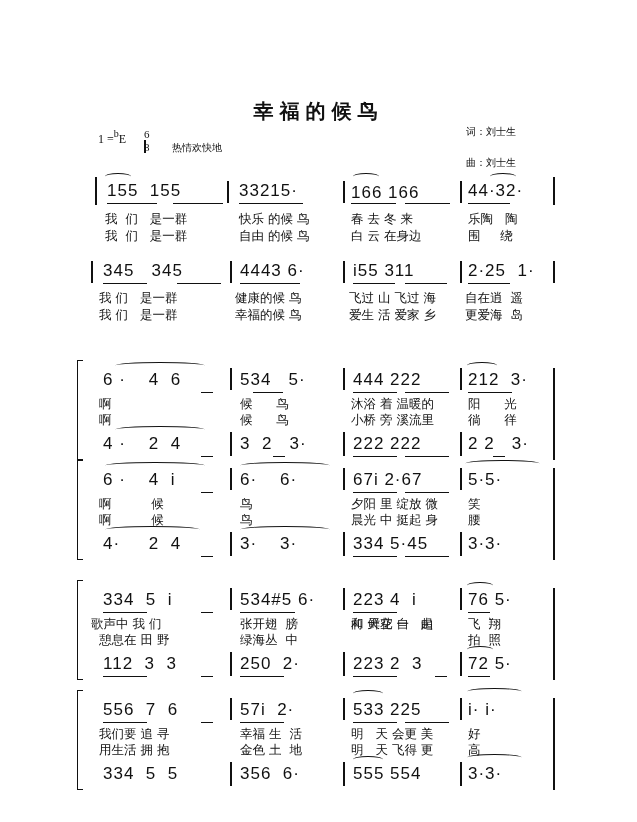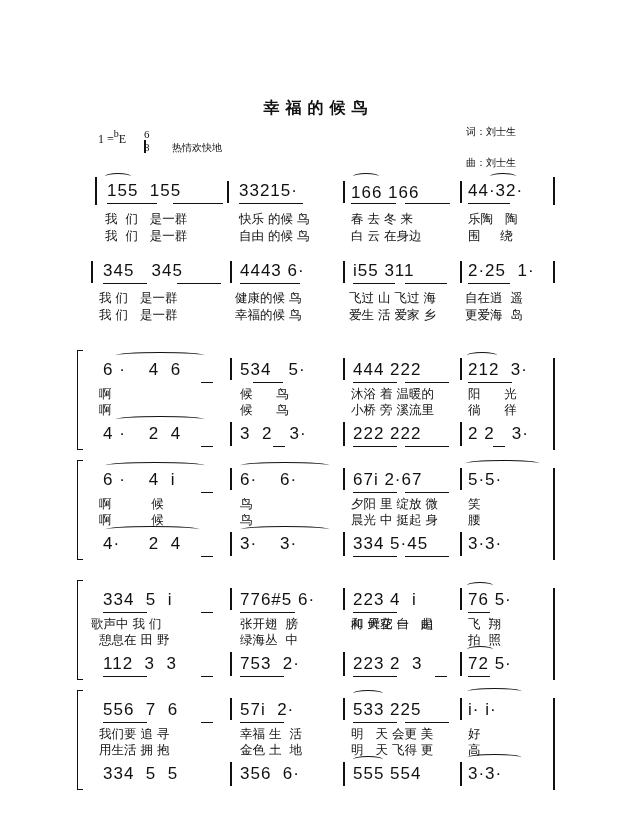--- a/index.html
+++ b/index.html
@@ -1,17 +1,17 @@
 <!DOCTYPE html>
 <html><head>
 <meta charset="utf-8">
 <style>
   html,body{margin:0;padding:0;background:#fff;}
   body{width:637px;height:822px;position:relative;overflow:hidden;font-family:"DejaVu Sans","Liberation Sans",sans-serif;color:#111;}
-  .title{position:absolute;left:0;width:637px;top:98px;text-align:center;font-size:16px;font-weight:bold;letter-spacing:6px;}
+  .title{position:absolute;left:0;width:637px;top:98px;text-align:center;font-size:20px;font-weight:bold;letter-spacing:6px;}
   .key{position:absolute;left:98px;top:132px;font-family:"Liberation Serif",serif;font-size:12px;}
   .key .flat{position:relative;top:-6px;font-size:10px;}
   .ts{position:absolute;left:144px;top:128px;font-family:"Liberation Serif",serif;font-size:11px;text-align:center;line-height:12px;}
   .ts .bar{border-top:1px solid #111;}
   .tempo{position:absolute;left:172px;top:141px;font-size:10px;}
   .credit{position:absolute;left:466px;font-size:10px;}
   .sys{position:absolute;left:85px;width:470px;}
   .bracket{position:absolute;left:-8px;width:5px;border:1px solid #111;border-right:none;}
   .bar{position:absolute;width:1.5px;background:#111;}
   .notes{position:absolute;left:0;font-family:"Liberation Sans",sans-serif;font-size:17px;white-space:pre;letter-spacing:1px;}
@@ -81,21 +81,21 @@
   <div class="lyr" style="left:14px;top:35px">我 们   是一群</div>
   <div class="lyr" style="left:150px;top:35px">健康的候 鸟</div>
   <div class="lyr" style="left:264px;top:35px">飞过 山 飞过 海</div>
   <div class="lyr" style="left:380px;top:35px">自在逍  遥</div>
   <div class="lyr" style="left:14px;top:52px">我 们   是一群</div>
   <div class="lyr" style="left:150px;top:52px">幸福的候 鸟</div>
   <div class="lyr" style="left:264px;top:52px">爱生 活 爱家 乡</div>
   <div class="lyr" style="left:380px;top:52px">更爱海  岛</div>
 </div>
 
-<div class="sys" style="top:350px;height:100px;">
+<div class="sys" style="top:360px;height:100px;">
   <div class="bracket" style="top:0;height:98px"></div>
   <div class="bar" style="left:145px;top:8px;height:22px"></div>
   <div class="bar" style="left:258px;top:8px;height:22px"></div>
   <div class="bar" style="left:375px;top:8px;height:22px"></div>
   <div class="bar" style="left:468px;top:8px;height:92px"></div>
   <div class="bar" style="left:145px;top:72px;height:24px"></div>
   <div class="bar" style="left:258px;top:72px;height:24px"></div>
   <div class="bar" style="left:375px;top:72px;height:24px"></div>
   <div class="slur" style="left:30px;width:90px;top:2px"></div>
   <div class="slur" style="left:30px;width:90px;top:66px"></div>
@@ -171,38 +171,38 @@
   <div class="bar" style="left:145px;top:8px;height:22px"></div>
   <div class="bar" style="left:258px;top:8px;height:22px"></div>
   <div class="bar" style="left:375px;top:8px;height:22px"></div>
   <div class="bar" style="left:468px;top:8px;height:92px"></div>
   <div class="bar" style="left:145px;top:72px;height:24px"></div>
   <div class="bar" style="left:258px;top:72px;height:24px"></div>
   <div class="bar" style="left:375px;top:72px;height:24px"></div>
   <div class="slur" style="left:382px;width:26px;top:2px"></div>
   <div class="slur" style="left:382px;width:26px;top:66px"></div>
   <div class="notes" style="left:18px;top:10px">334  5  i</div>
-  <div class="notes" style="left:155px;top:10px">776#5 6·</div>
+  <div class="notes" style="left:155px;top:10px">534#5 6·</div>
   <div class="notes" style="left:268px;top:10px">223 4  i</div>
   <div class="notes" style="left:383px;top:10px">76 5·</div>
   <div class="ul" style="left:18px;width:44px;top:32px"></div>
   <div class="ul" style="left:116px;width:12px;top:32px"></div>
   <div class="ul" style="left:155px;width:55px;top:32px"></div>
   <div class="ul" style="left:268px;width:44px;top:32px"></div>
   <div class="ul" style="left:383px;width:22px;top:32px"></div>
   <div class="lyr" style="left:6px;top:36px">歌声中 我 们</div>
   <div class="lyr" style="left:155px;top:36px">张开翅  膀</div>
   <div class="lyr" style="left:266px;top:36px">向 天空 自   由</div>
   <div class="lyr" style="left:383px;top:36px">飞  翔</div>
   <div class="lyr" style="left:14px;top:52px">憩息在 田 野</div>
   <div class="lyr" style="left:155px;top:52px">绿海丛  中</div>
   <div class="lyr" style="left:266px;top:36px">和 鲜花 一   起</div>
   <div class="lyr" style="left:383px;top:52px">拍  照</div>
   <div class="notes" style="left:18px;top:74px">112  3  3</div>
-  <div class="notes" style="left:155px;top:74px">753  2·</div>
+  <div class="notes" style="left:155px;top:74px">250  2·</div>
   <div class="notes" style="left:268px;top:74px">223 2  3</div>
   <div class="notes" style="left:383px;top:74px">72 5·</div>
   <div class="ul" style="left:18px;width:44px;top:96px"></div>
   <div class="ul" style="left:116px;width:12px;top:96px"></div>
   <div class="ul" style="left:155px;width:44px;top:96px"></div>
   <div class="ul" style="left:268px;width:44px;top:96px"></div>
   <div class="ul" style="left:350px;width:12px;top:96px"></div>
   <div class="ul" style="left:383px;width:22px;top:96px"></div>
 </div>
 

